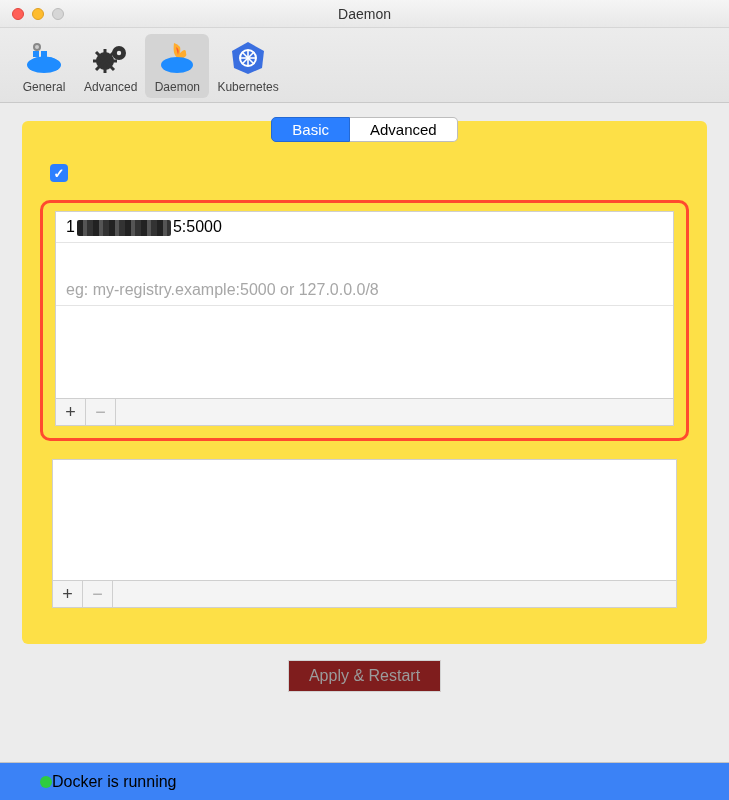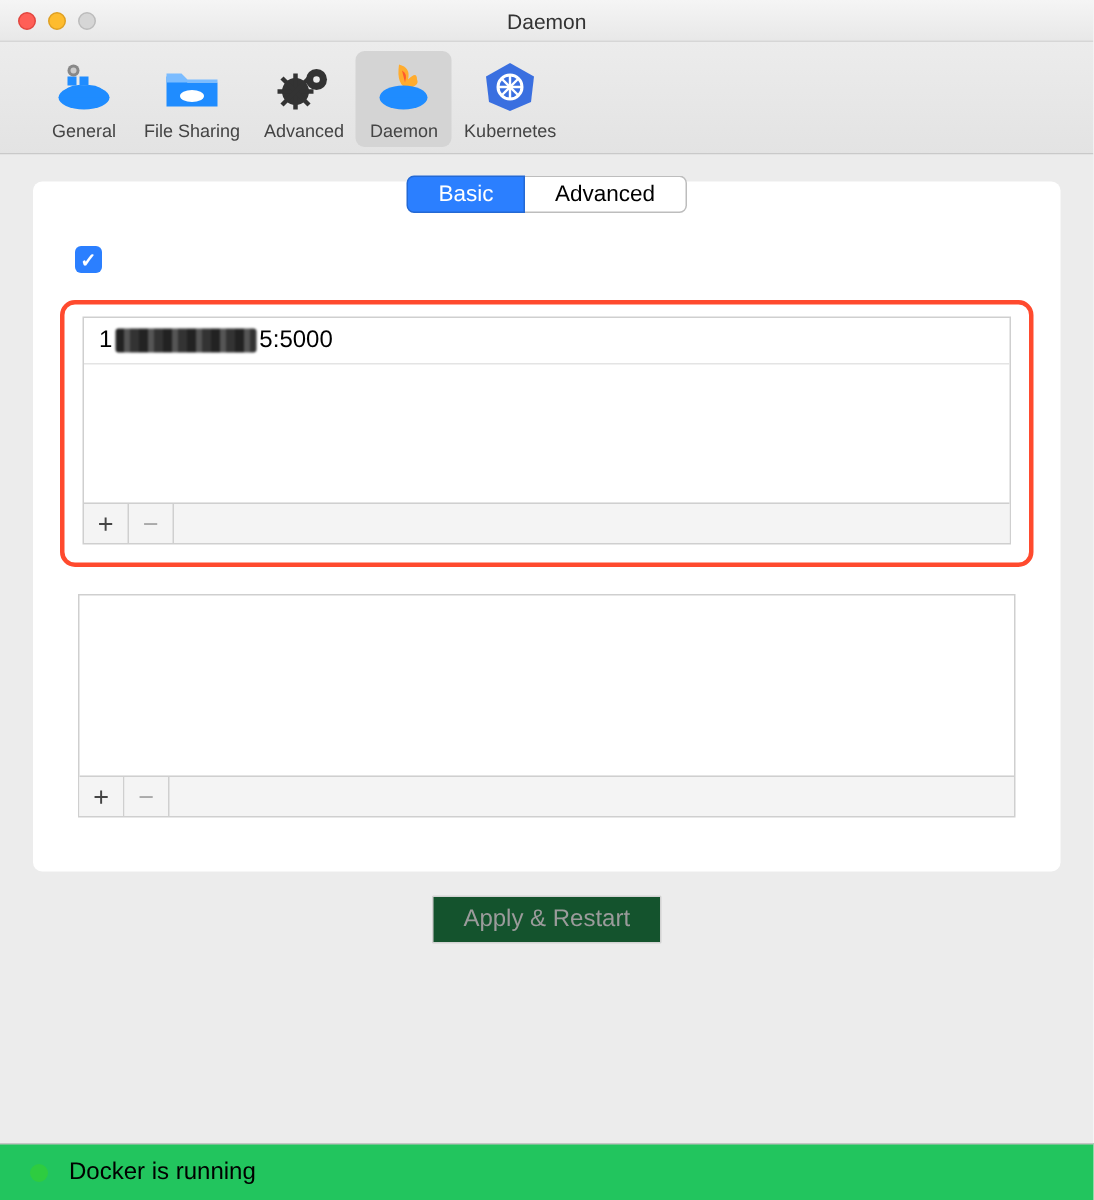--- a/index.html
+++ b/index.html
@@ -35,21 +35,21 @@
       left: 0; right: 0;
       text-align: center;
       font-size: 14px;
       color: #333;
       pointer-events: none;
     }
     .toolbar {
       background: linear-gradient(#ececec, #e3e3e3);
       display: flex;
       align-items: flex-end;
-      padding: 6px 8px 4px 24px;
+      padding: 6px 8px 4px 12px;
       border-bottom: 1px solid #c9c9c9;
       gap: 0;
     }
     .toolbar-item {
       display: flex;
       flex-direction: column;
       align-items: center;
       padding: 4px 8px;
       border-radius: 6px;
       cursor: pointer;
@@ -64,21 +64,21 @@
       font-size: 12px;
       color: #444;
       margin-top: 2px;
     }
     .toolbar-spacer { flex: 1; }
     .content {
       padding: 18px 22px 10px 22px;
       background: #ececec;
     }
     .panel {
-      background: #ffffff;
+      background: #fde047;
       border-radius: 6px;
       padding: 0 18px 36px 18px;
     }
     .segmented {
       display: flex;
       justify-content: center;
       padding-top: 0;
       margin-bottom: 18px;
       transform: translateY(-4px);
     }
@@ -145,36 +145,36 @@
     .ctrlbar button.minus { color: #aaa; }
     .section-plain { padding: 0 12px; }
     .apply-row {
       display: flex; justify-content: center;
       margin-top: 16px;
     }
     .apply-btn {
       padding: 6px 20px;
       border-radius: 1px;
       border: 1px solid #d2d2d2;
-      background: #14532d;
+      background: #7f1d1d;
       color: #9b9b9b;
       font-size: 16px;
       cursor: not-allowed;
     }
     .statusbar {
       position: absolute;
       left: 0; right: 0; bottom: 0;
       height: 38px;
-      background: #22c55e;
+      background: #3b82f6;
       border-top: 1px solid #c4c4c4;
       display: flex;
       align-items: center;
-      padding-left: 20px;
+      padding-left: 40px;
       font-size: 16px;
-      gap: 14px;
+      gap: 0;
     }
     .status-dot {
       width: 12px; height: 12px; border-radius: 50%;
       background: #2ecc40;
     }
     .redact {
       display: inline-block;
       width: 94px;
       height: 16px;
       vertical-align: middle;
@@ -205,30 +205,20 @@
         <path d="M4 24 Q10 14 21 16 Q32 14 38 24" fill="#1f8cff"></path>
         <rect x="10" y="10" width="6" height="6" fill="#1f8cff"></rect>
         <rect x="18" y="10" width="6" height="6" fill="#1f8cff"></rect>
         <circle cx="14" cy="6" r="4" fill="#888"></circle>
         <circle cx="14" cy="6" r="2" fill="#ccc"></circle>
       </svg>
     </div>
     <span class="label">General</span>
   </div>
 
-  <div class="toolbar-item">
-    <div class="icon-wrap">
-      <svg width="42" height="34" viewBox="0 0 42 34">
-        <path d="M4 10 L14 10 L18 14 L38 14 L38 30 L4 30 Z" fill="#1f8cff"></path>
-        <path d="M4 14 L38 14 L38 12 L18 12 L14 8 L4 8 Z" fill="#7bbcff"></path>
-        <ellipse cx="21" cy="23" rx="8" ry="4" fill="#fff"></ellipse>
-      </svg>
-    </div>
-    <span class="label">File Sharing</span>
-  </div>
 
 
   <div class="toolbar-item">
     <div class="icon-wrap">
       <svg width="40" height="34" viewBox="0 0 40 34">
         <g fill="#333">
             <circle cx="14" cy="20" r="9"></circle>
             <circle cx="14" cy="20" r="3" fill="#ececec"></circle>
         <circle cx="28" cy="12" r="7"></circle>
             <circle cx="28" cy="12" r="2.2" fill="#ececec"></circle>
@@ -289,20 +279,21 @@
       <div class="checkbox">
         <span class="checkmark">✓</span>
       </div>
     </div>
 
     <div class="section-highlight">
       <div class="list-box">
         <div class="row">
           <span>1</span><span class="redact"></span><span>5:5000</span>
         </div>
+        <div class="row placeholder">eg: my-registry.example:5000 or 127.0.0.0/8</div>
         <div class="row empty"></div>
         <div class="ctrlbar">
           <button>+</button>
           <button class="minus">−</button>
         </div>
       </div>
     </div>
 
     <div class="section-plain">
       <div class="list-box">

